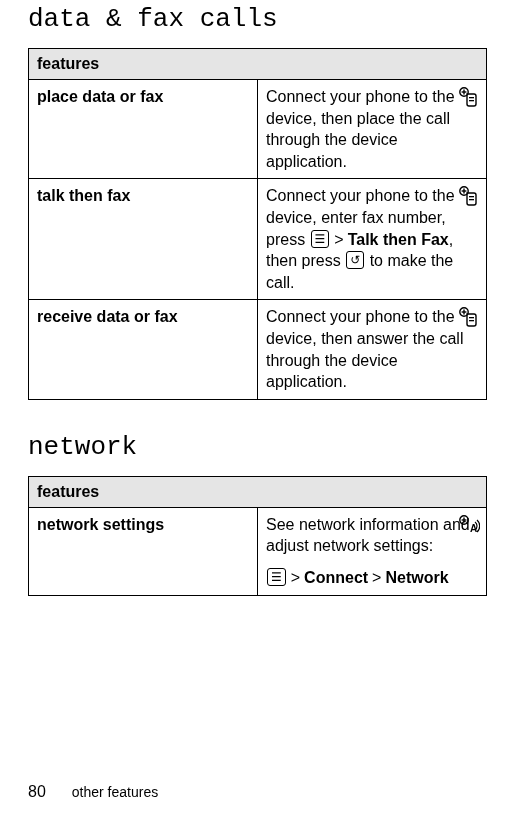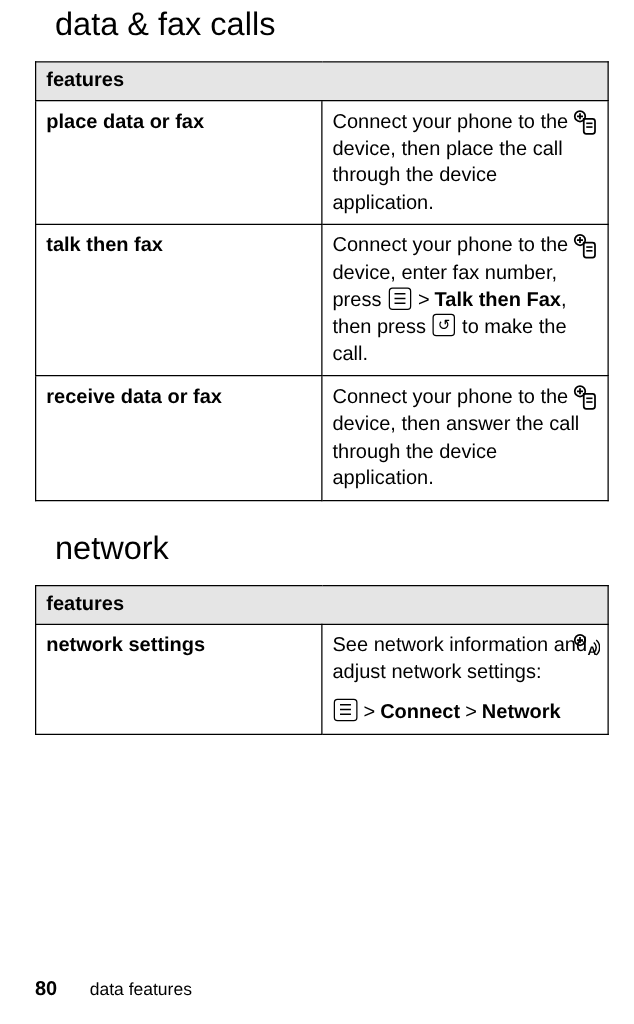--- a/index.html
+++ b/index.html
@@ -12,28 +12,29 @@
     width: 507px;
     height: 819px;
     position: relative;
   }
   .page {
     padding: 4px 20px 0 28px;
   }
   h2.section-title {
     font-size: 26px;
     font-weight: normal;
-    margin: 0 0 14px 16px;
+    margin: 0 0 14px 0;
     letter-spacing: 0;
+    font-family: Liberation Mono, monospace;
   }
   table.feature-table {
     width: 100%;
     border-collapse: collapse;
     border: 1.5px solid #000;
-    margin-bottom: 22px;
+    margin-bottom: 32px;
     table-layout: fixed;
   }
   table.feature-table th.hdr {
     background: #e5e5e5;
     text-align: left;
     font-weight: bold;
     font-size: 16px;
     padding: 6px 8px;
     border: 1.5px solid #000;
   }
@@ -78,21 +79,21 @@
   .right-icon svg { display: block; }
   .desc-block { margin-bottom: 10px; }
   .desc-block:last-child { margin-bottom: 0; }
   .footer {
     position: absolute;
     bottom: 18px;
     left: 28px;
     font-size: 14px;
   }
   .footer .pagenum {
-    font-weight: bold;
+    font-weight: normal;
     font-size: 16px;
     margin-right: 26px;
     margin-top: 28px;
   }
 </style>
 </head>
 <body>
 
 <div class="page">
 
@@ -179,14 +180,14 @@
           <span class="inline-icon">☰</span><span class="gt">&gt;</span><span class="cond">Connect</span><span class="gt">&gt;</span><span class="cond">Network</span>
         </div>
       </td>
     </tr>
   </tbody>
     </table>
 
 </div>
 
 <div class="footer">
-  <span class="pagenum">80</span><span>data features</span>
+  <span class="pagenum">80</span><span>other features</span>
 </div>
 
 </body></html>

